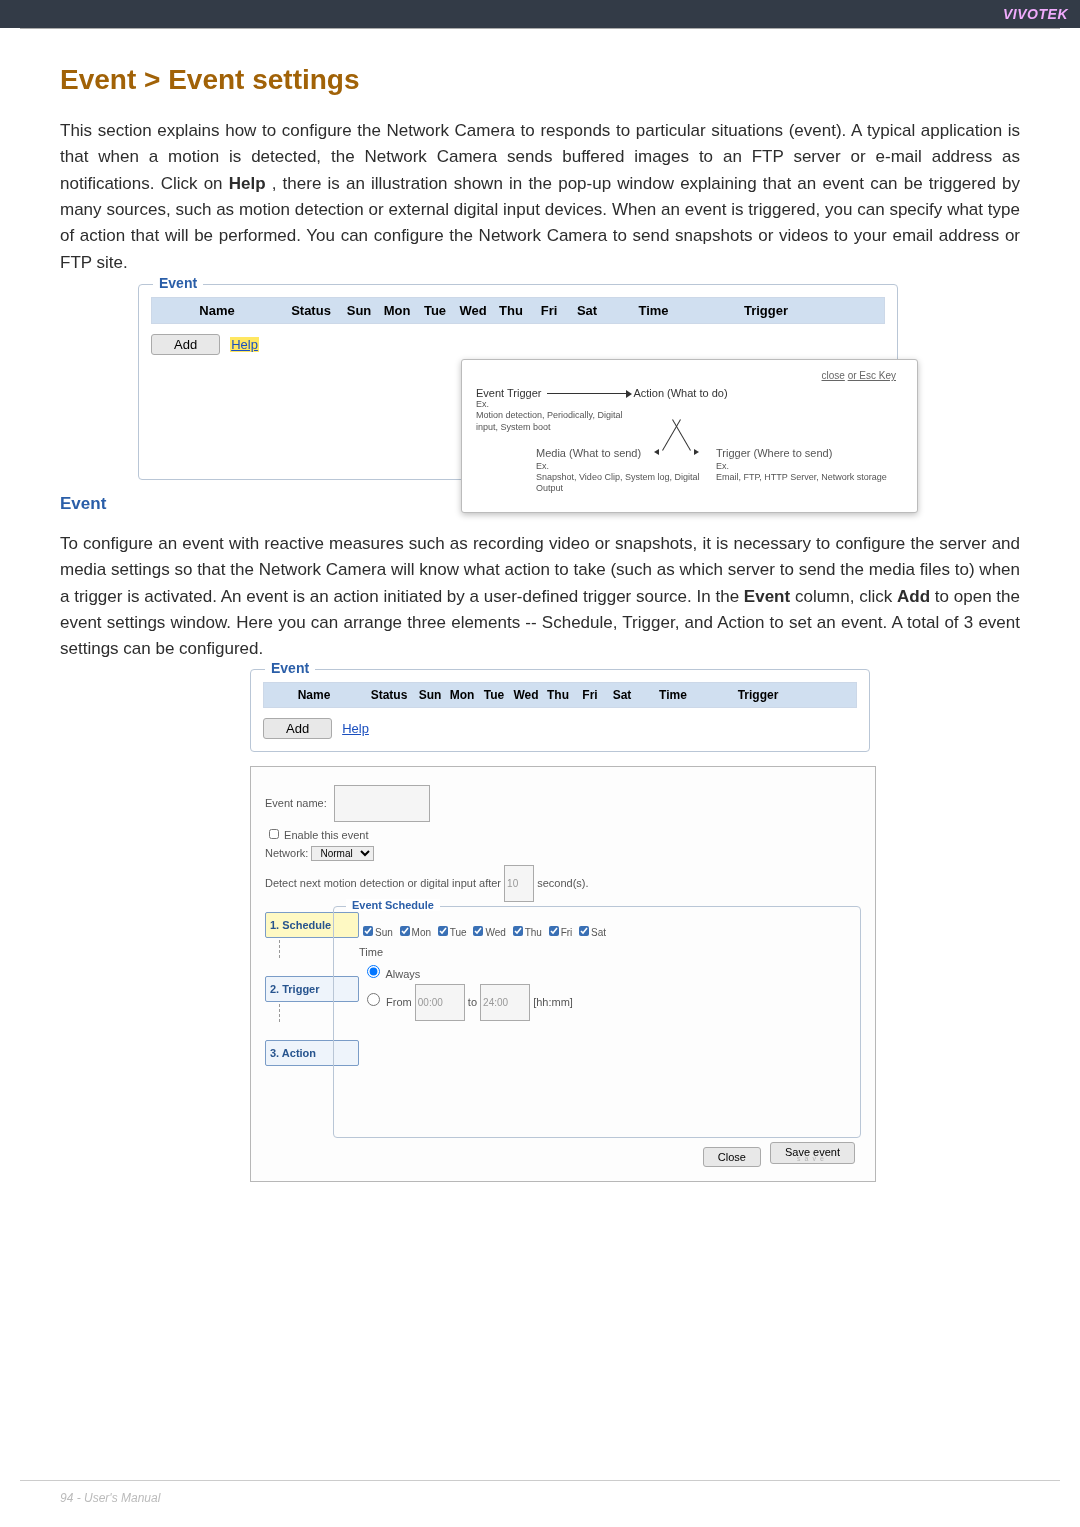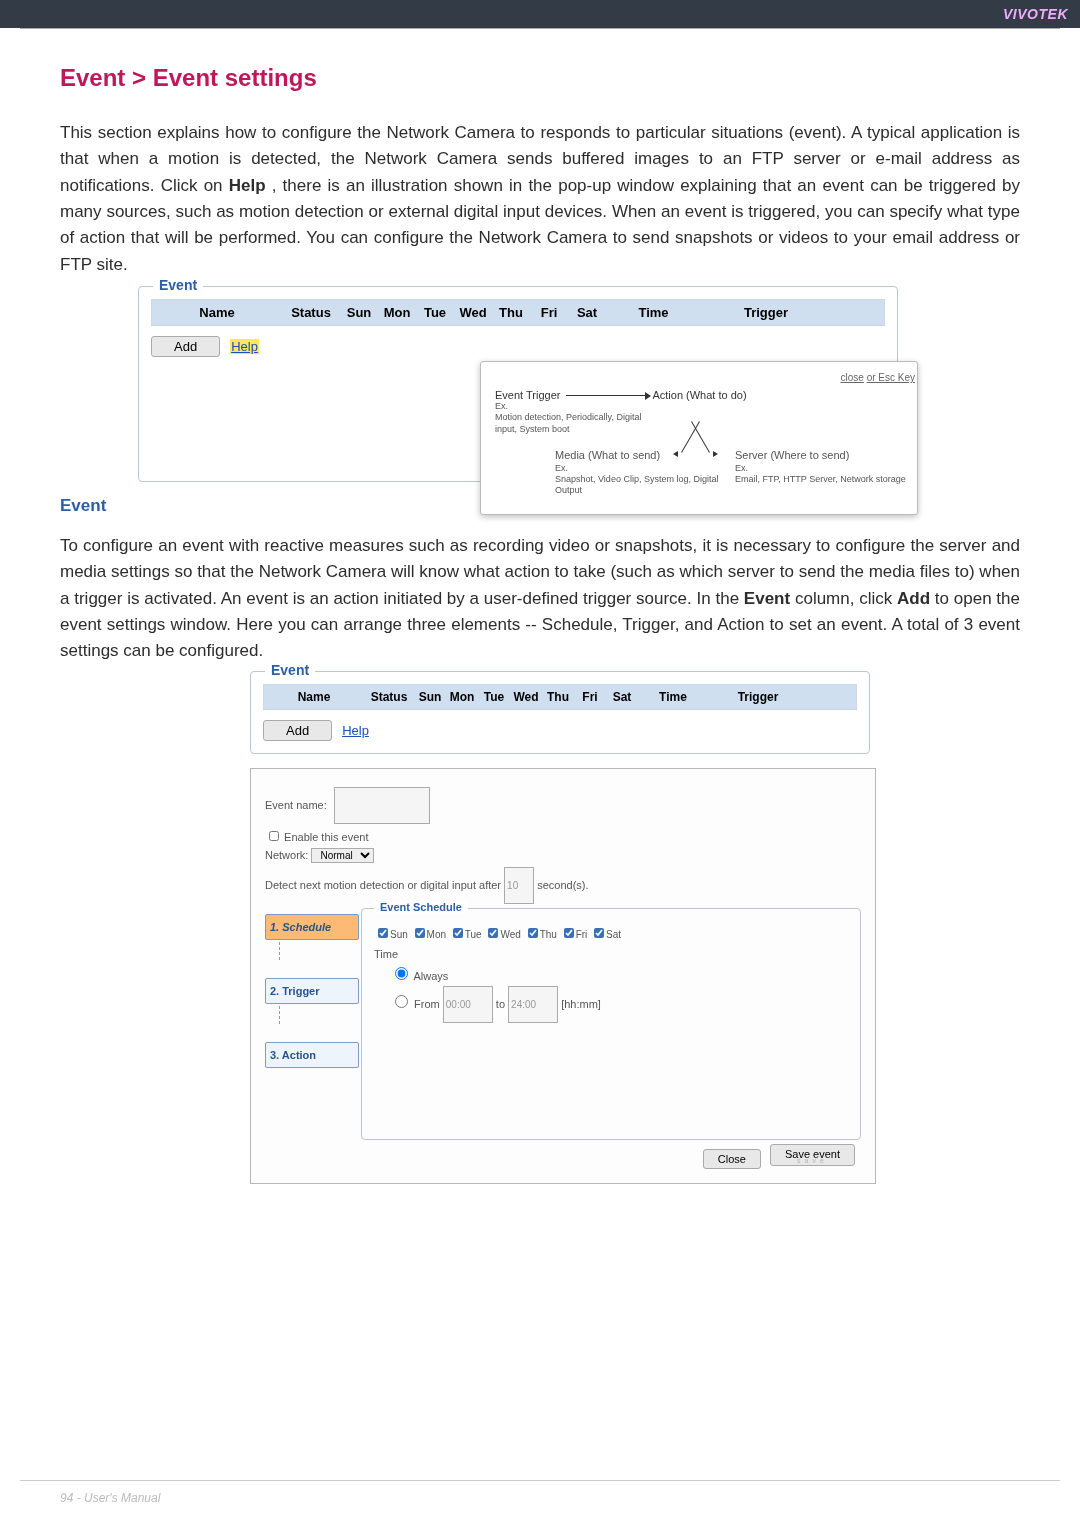--- a/index.html
+++ b/index.html
@@ -26,24 +26,24 @@
       text-align: right;
     }
     .header-underline {
       border-bottom: 1px solid #aaa;
       margin: 0 20px 0 20px;
     }
     .content {
       padding: 35px 60px 10px 60px;
     }
     .h1 {
-      font-size: 24px;
-      color: #be185d;
-      font-weight: bold;
-      margin-bottom: 28px;
+      font-size: 28px;
+      color: #a16207;
+      font-weight: bold;
+      margin-bottom: 22px;
     }
     .para {
       font-size: 17px;
       color: #2d2d2d;
       text-align: justify;
       line-height: 1.55;
       margin-bottom: 6px;
     }
     .bold { font-weight: bold; }
     .sh-blue {
@@ -107,21 +107,21 @@
 
     .diagram-card {
       position: absolute;
       right: -20px;
       top: 75px;
       width: 420px;
       background: #fff;
       border: 1px solid #bbb;
       border-radius: 3px;
       box-shadow: 0 2px 6px rgba(0,0,0,0.25);
-      padding: 10px 2px 18px 14px;
+      padding: 10px 21px 18px 14px;
       font-size: 10px;
       color: #333;
     }
     .diagram-close { text-align: right; color: #666; font-size: 10px; }
     .diagram-close span { text-decoration: underline; cursor: pointer; }
     .diagram-title { font-weight: normal; font-size: 11px; margin-bottom: 0; }
     .diagram-col { flex: 1; font-size: 9px; color: #555; line-height: 1.25; }
     .arrow-right {
       display: inline-block;
       width: 80px;
@@ -185,21 +185,21 @@
     }
     .tab-conn {
       width: 0;
       height: 18px;
       border-left: 1px dashed #999;
       margin-left: 14px;
       position: relative;
       top: -18px;
     }
     .schedule-box {
-      margin-left: 96px;
+      margin-left: 68px;
       border: 1px solid #b9c6d6;
       border-radius: 4px;
       position: relative;
       padding: 16px 12px 14px 12px;
       min-height: 200px;
     }
     .schedule-legend {
       position: absolute; top: -8px; left: 12px; background: #fff;
       padding: 0 6px; color: #2a5ea8; font-size: 11px; font-weight: bold;
     }
@@ -301,21 +301,21 @@
           <div class="arhead1"></div>
           <div class="split-line2"></div>
           <div class="arhead2"></div>
           <div class="diag-mid">
             <div class="diagram-col">
               <div class="diagram-title">Media (What to send)</div>
               <span>Ex.</span><br>
               <span>Snapshot, Video Clip, System log, Digital Output</span>
             </div>
             <div class="diagram-col">
-              <div class="diagram-title">Server (Where to send)</div>
+              <div class="diagram-title">Trigger (Where to send)</div>
               <span>Ex.</span><br>
               <span>Email, FTP, HTTP Server, Network storage</span>
             </div>
           </div>
         </div>
       </div>
     </div>
 
     <div class="sh-blue">Event</div>
 
@@ -364,21 +364,21 @@
             <option>Normal</option>
           </select>
         </div>
         <div class="form-row">
           <span>Detect next motion detection or digital input after</span>
           <input type="text" class="mini-input" style="width: 24px;" value="10">
           <span>second(s).</span>
         </div>
 
         <div class="tab-list">
-          <div class="tab-item" style="background:#fdba74;font-style:italic;">1. Schedule</div>
+          <div class="tab-item" style="background:#fef9c3;">1. Schedule</div>
           <div class="tab-conn"></div>
           <div class="tab-item">2. Trigger</div>
           <div class="tab-conn"></div>
           <div class="tab-item">3. Action</div>
         </div>
 
         <div class="schedule-box">
           <div class="schedule-legend">Event Schedule</div>
           <div class="days">
             <input type="checkbox" class="chk" checked="" style=""><span>Sun</span>

